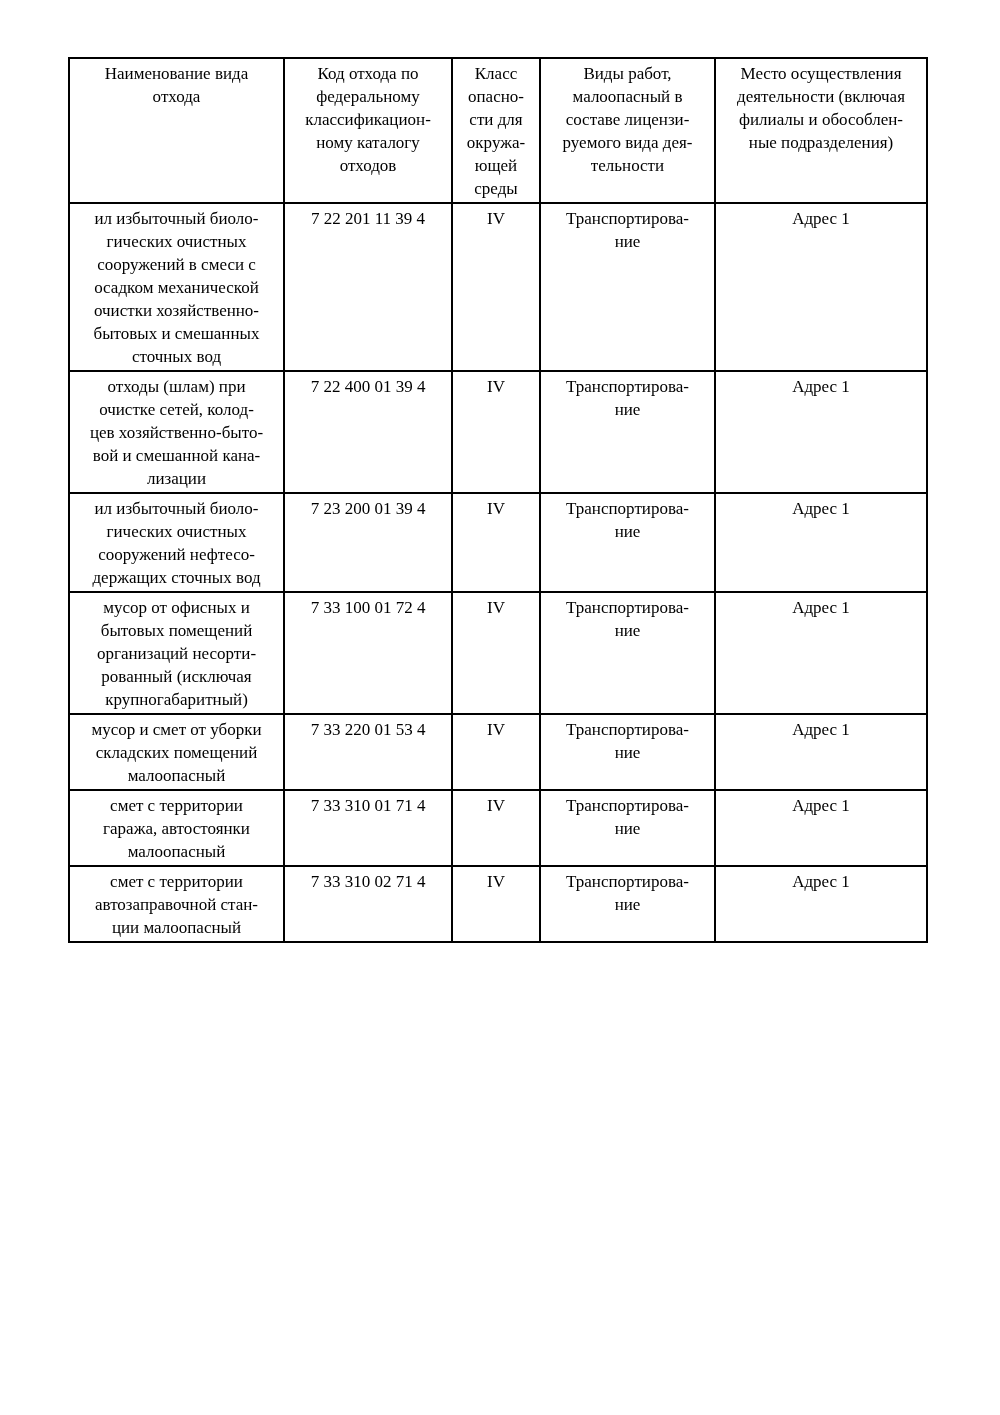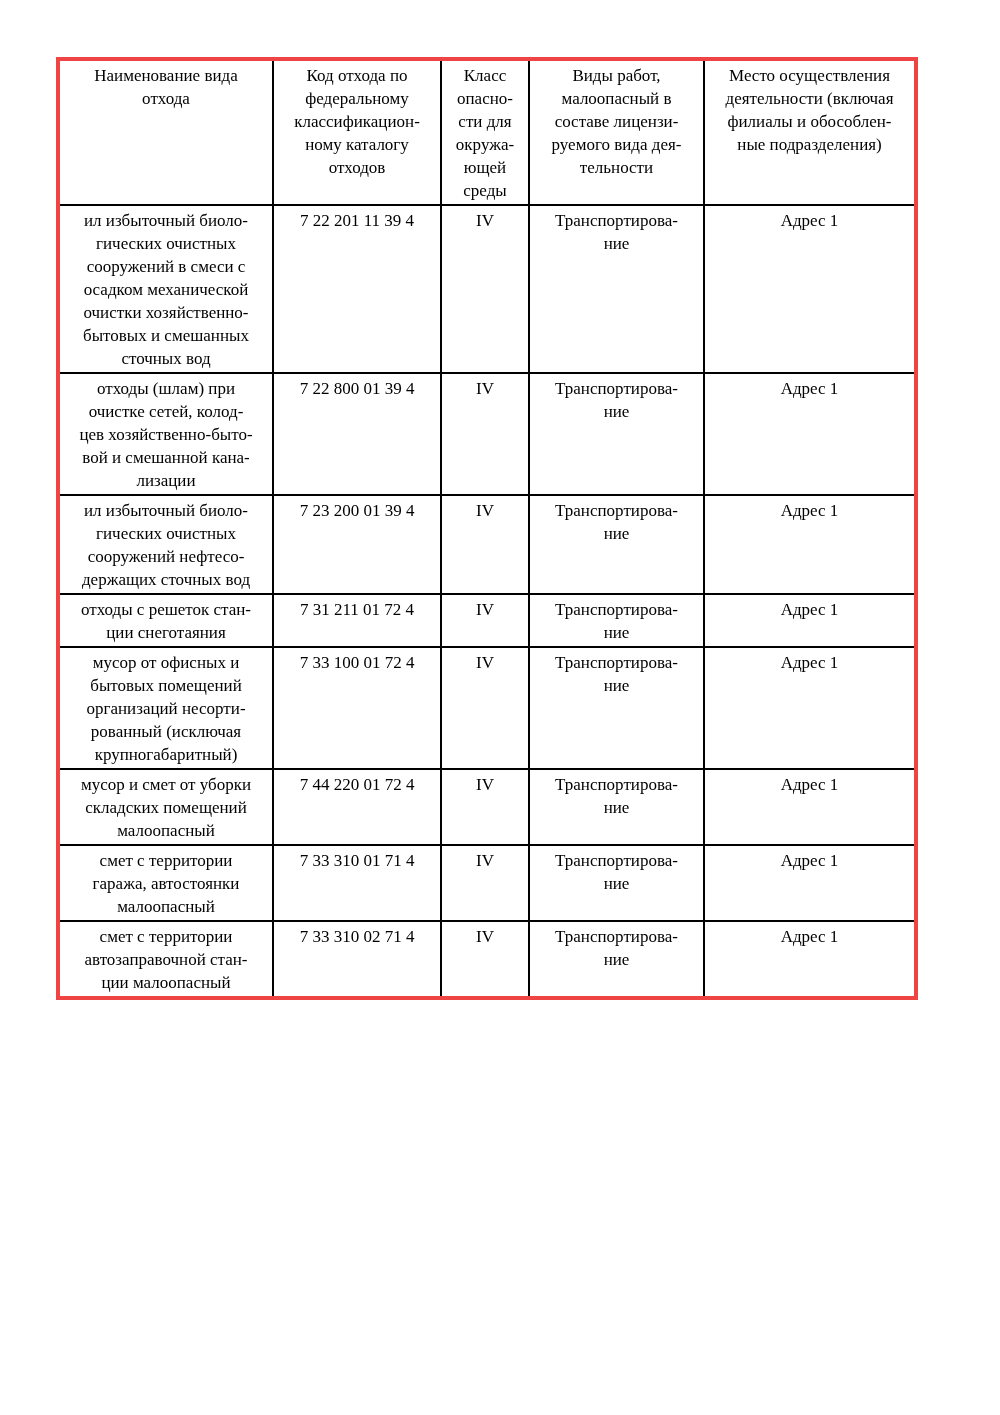--- a/index.html
+++ b/index.html
@@ -11,26 +11,26 @@
     position: relative;
     width: 1000px;
     height: 1415px;
     background: #ffffff;
     font-family: "Liberation Serif", serif;
     color: #000000;
     overflow: hidden;
   }
   table.waste-table {
     position: absolute;
-    left: 56px;
+    left: 68px;
     top: 57px;
     width: 858px;
     border-collapse: collapse;
     table-layout: fixed;
-    border: 4px solid #ef4444;
+    border: 2px solid #ef4444;
   }
   .waste-table th,
   .waste-table td {
     border: 2px solid #000000;
     vertical-align: top;
     text-align: center;
     font-size: 17px;
     line-height: 23px;
     font-weight: normal;
     padding: 3px 2px 2px 2px;
@@ -95,41 +95,32 @@
         <td>Транспортирова-
 ние</td>
         <td>Адрес 1</td>
       </tr>
       <tr>
         <td>отходы (шлам) при
 очистке сетей, колод-
 цев хозяйственно-быто-
 вой и смешанной кана-
 лизации</td>
-        <td>7 22 800 01 39 4</td>
+        <td>7 22 400 01 39 4</td>
         <td>IV</td>
         <td>Транспортирова-
 ние</td>
         <td>Адрес 1</td>
       </tr>
       <tr>
         <td>ил избыточный биоло-
 гических очистных
 сооружений нефтесо-
 держащих сточных вод</td>
         <td>7 23 200 01 39 4</td>
-        <td>IV</td>
-        <td>Транспортирова-
-ние</td>
-        <td>Адрес 1</td>
-      </tr>
-      <tr>
-        <td>отходы с решеток стан-
-ции снеготаяния</td>
-        <td>7 31 211 01 72 4</td>
         <td>IV</td>
         <td>Транспортирова-
 ние</td>
         <td>Адрес 1</td>
       </tr>
       <tr>
         <td>мусор от офисных и
 бытовых помещений
 организаций несорти-
 рованный (исключая
@@ -137,21 +128,21 @@
         <td>7 33 100 01 72 4</td>
         <td>IV</td>
         <td>Транспортирова-
 ние</td>
         <td>Адрес 1</td>
       </tr>
       <tr>
         <td>мусор и смет от уборки
 складских помещений
 малоопасный</td>
-        <td>7 44 220 01 72 4</td>
+        <td>7 33 220 01 53 4</td>
         <td>IV</td>
         <td>Транспортирова-
 ние</td>
         <td>Адрес 1</td>
       </tr>
       <tr>
         <td>смет с территории
 гаража, автостоянки
 малоопасный</td>
         <td>7 33 310 01 71 4</td>

